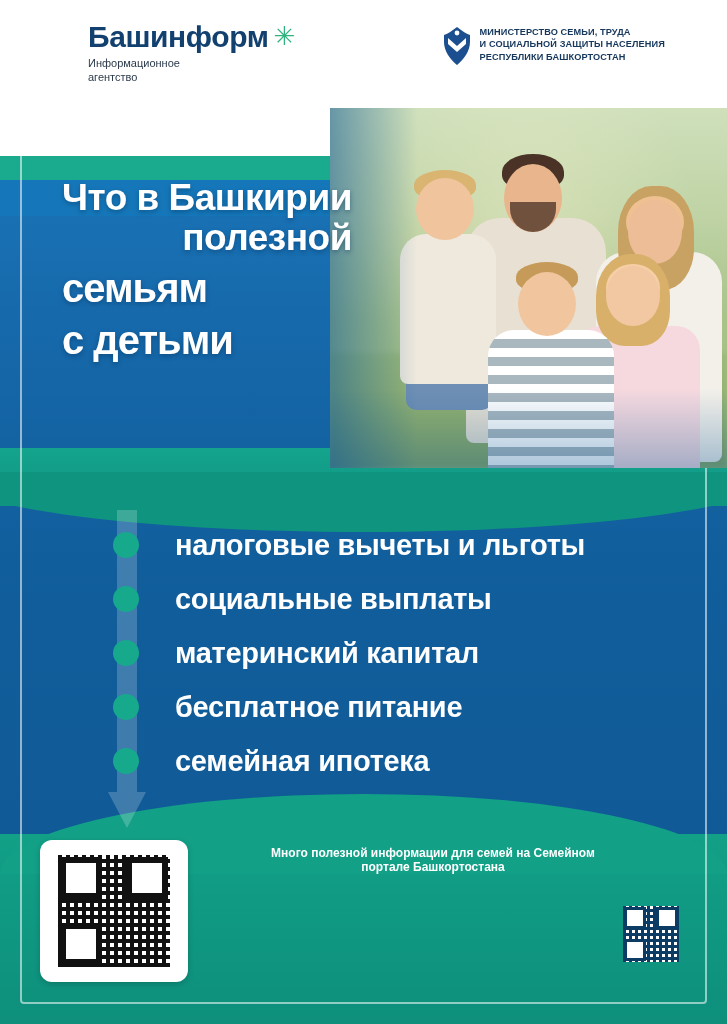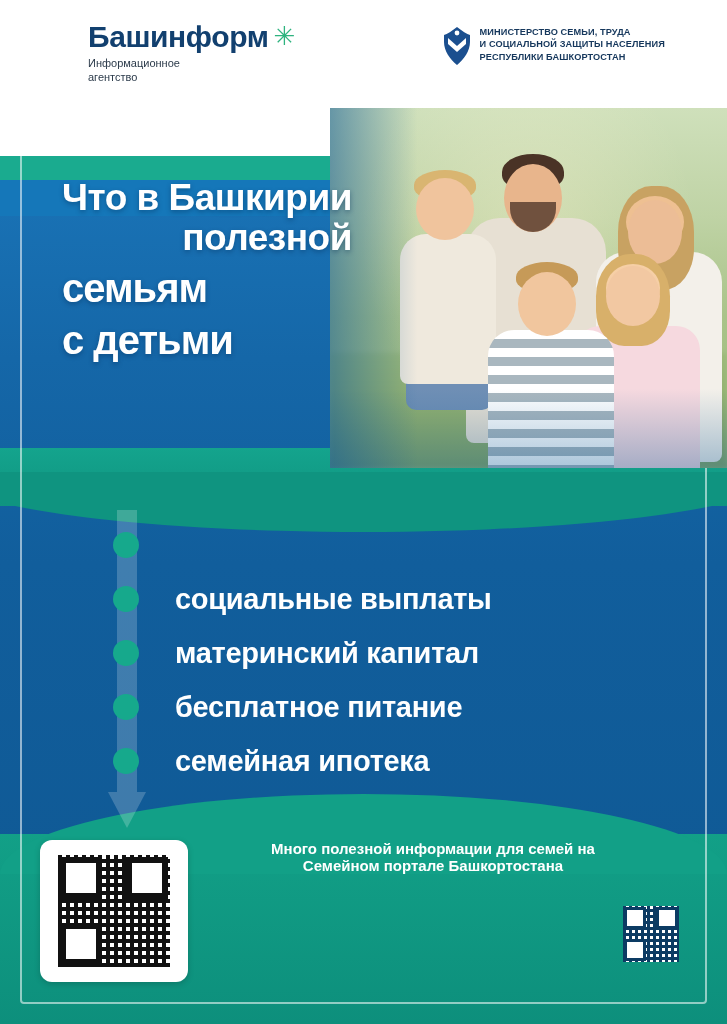--- a/index.html
+++ b/index.html
@@ -339,21 +339,21 @@
   .qr::after  { right: 2px; top: 2px; }
   .qr i       { left: 2px; bottom: 2px; }
 
   .footer-note {
     position: absolute;
     left: 258px;
     bottom: 150px;
     width: 350px;
     text-align: center;
     color: #ffffff;
-    font-size: 15px;
+    font-size: 12px;
     font-weight: bold;
     z-index: 9;
   }
   .portal {
     position: absolute;
     left: 268px;
     bottom: 60px;
     display: flex;
     align-items: center;
     gap: 13px;
@@ -500,20 +500,21 @@
   </div>
 
   <div class="arrow">
     <div class="shaft"></div>
     <div class="tip"></div>
   </div>
 
   <div class="bullets">
     <div class="bullet-row">
       <div class="dot"></div>
+      <div class="bullet-text">налоговые вычеты и льготы</div>
     </div>
     <div class="bullet-row">
       <div class="dot"></div>
       <div class="bullet-text">социальные выплаты</div>
     </div>
     <div class="bullet-row">
       <div class="dot"></div>
       <div class="bullet-text">материнский капитал</div>
     </div>
     <div class="bullet-row">

